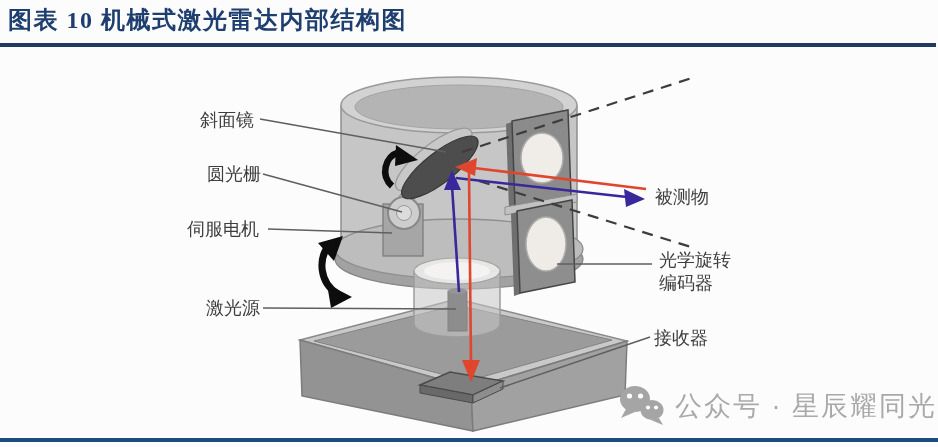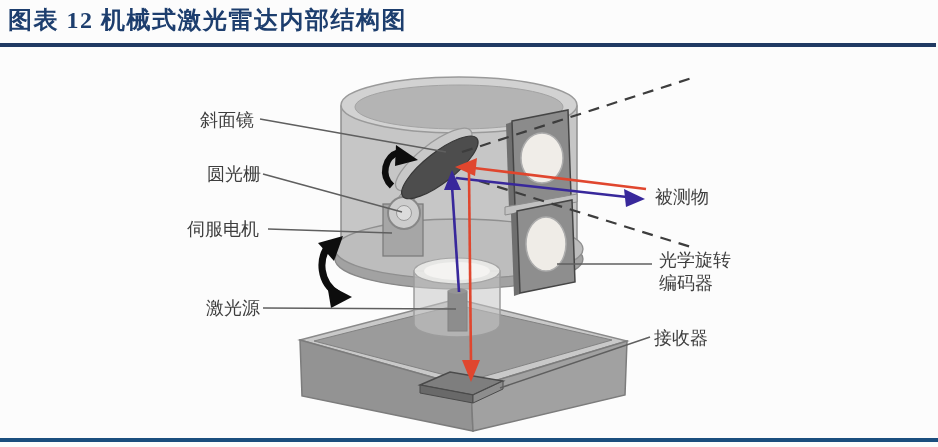--- a/index.html
+++ b/index.html
@@ -22,21 +22,21 @@
     font-size:27px;color:#a9a9a9;letter-spacing:2px;white-space:nowrap;
     font-family:"Liberation Sans",sans-serif;
   }
   svg text{font-family:"Liberation Sans",sans-serif;font-size:18px;fill:#3e3e3e;}
 </style>
 </head>
 <body>
 
 <div id="stage">
 
-  <div class="fig-title">图表 12  机械式激光雷达内部结构图</div>
+  <div class="fig-title">图表 10  机械式激光雷达内部结构图</div>
   <div class="rule-top"></div>
 
   <svg class="diagram-svg" viewBox="0 0 938 447">
 
     <g>
       <path d="M341,106 L341,246 A118,27 0 0 0 577,246 L577,106 Z" fill="#bcbcbc" fill-opacity="0.85" stroke="#8f8f8f" stroke-width="1.5"></path>
       <ellipse cx="459" cy="105" rx="118" ry="28" fill="#d2d2d2" stroke="#9a9a9a" stroke-width="1.5"></ellipse>
       <ellipse cx="459" cy="107" rx="104" ry="22" fill="#b4b4b4" stroke="#a3a3a3" stroke-width="1"></ellipse>
     </g>
 
@@ -129,15 +129,28 @@
       <text x="207" y="180">圆光栅</text>
       <text x="187" y="235">伺服电机</text>
       <text x="206" y="314">激光源</text>
       <text x="655" y="203">被测物</text>
       <text x="659" y="266">光学旋转</text>
       <text x="659" y="289">编码器</text>
       <text x="654" y="344">接收器</text>
     </g>
   </svg>
 
+  <div class="watermark">
+    <svg width="48" height="42" viewBox="0 0 48 42">
+      <ellipse cx="17" cy="14" rx="15" ry="13" fill="#a5a5a5"></ellipse>
+      <polygon points="8,24 3,33 17,27" fill="#a5a5a5"></polygon>
+      <circle cx="11.5" cy="11" r="2.6" fill="#fcfcfc"></circle>
+      <circle cx="22.5" cy="11" r="2.6" fill="#fcfcfc"></circle>
+      <ellipse cx="34" cy="25" rx="11.5" ry="10" fill="#a5a5a5"></ellipse>
+      <polygon points="41,33 45,40 33,35" fill="#a5a5a5"></polygon>
+      <circle cx="30" cy="22.5" r="2.1" fill="#fcfcfc"></circle>
+      <circle cx="38" cy="22.5" r="2.1" fill="#fcfcfc"></circle>
+    </svg>
+    <span class="watermark-text">公众号 · 星辰耀同光</span>
+  </div>
 
   <div class="rule-bottom"></div>
 </div>
 
 </body></html>

